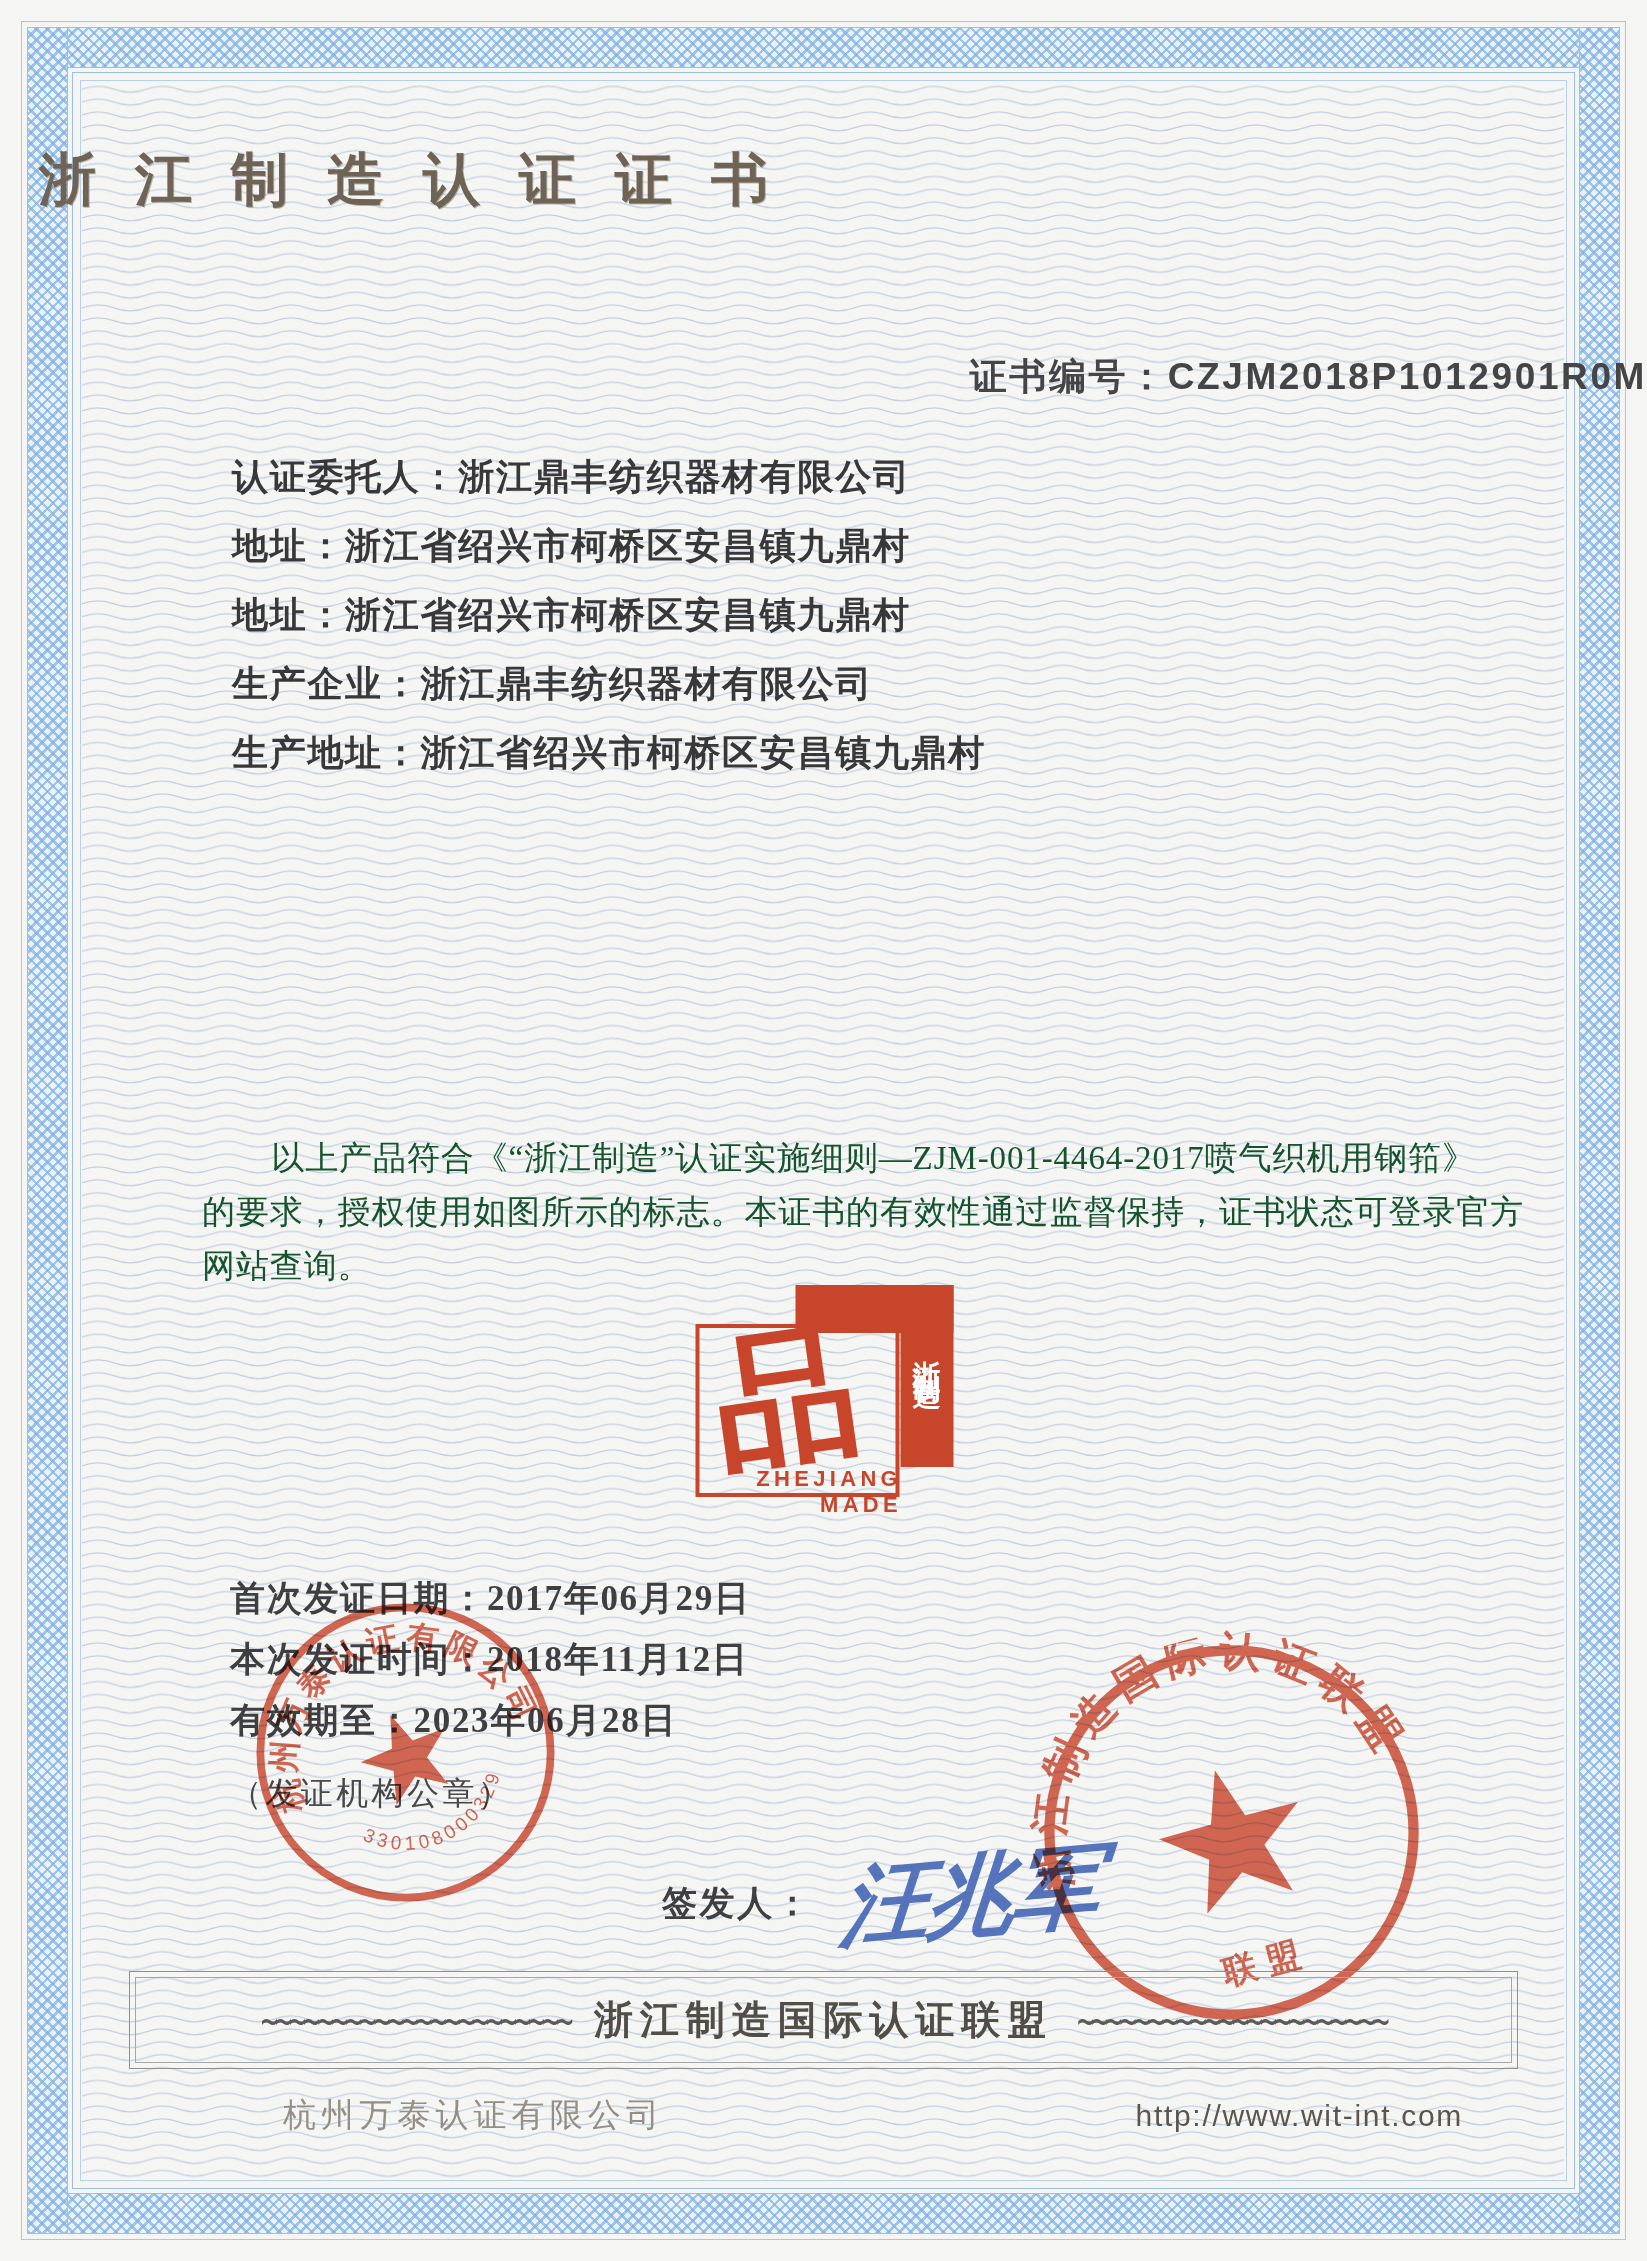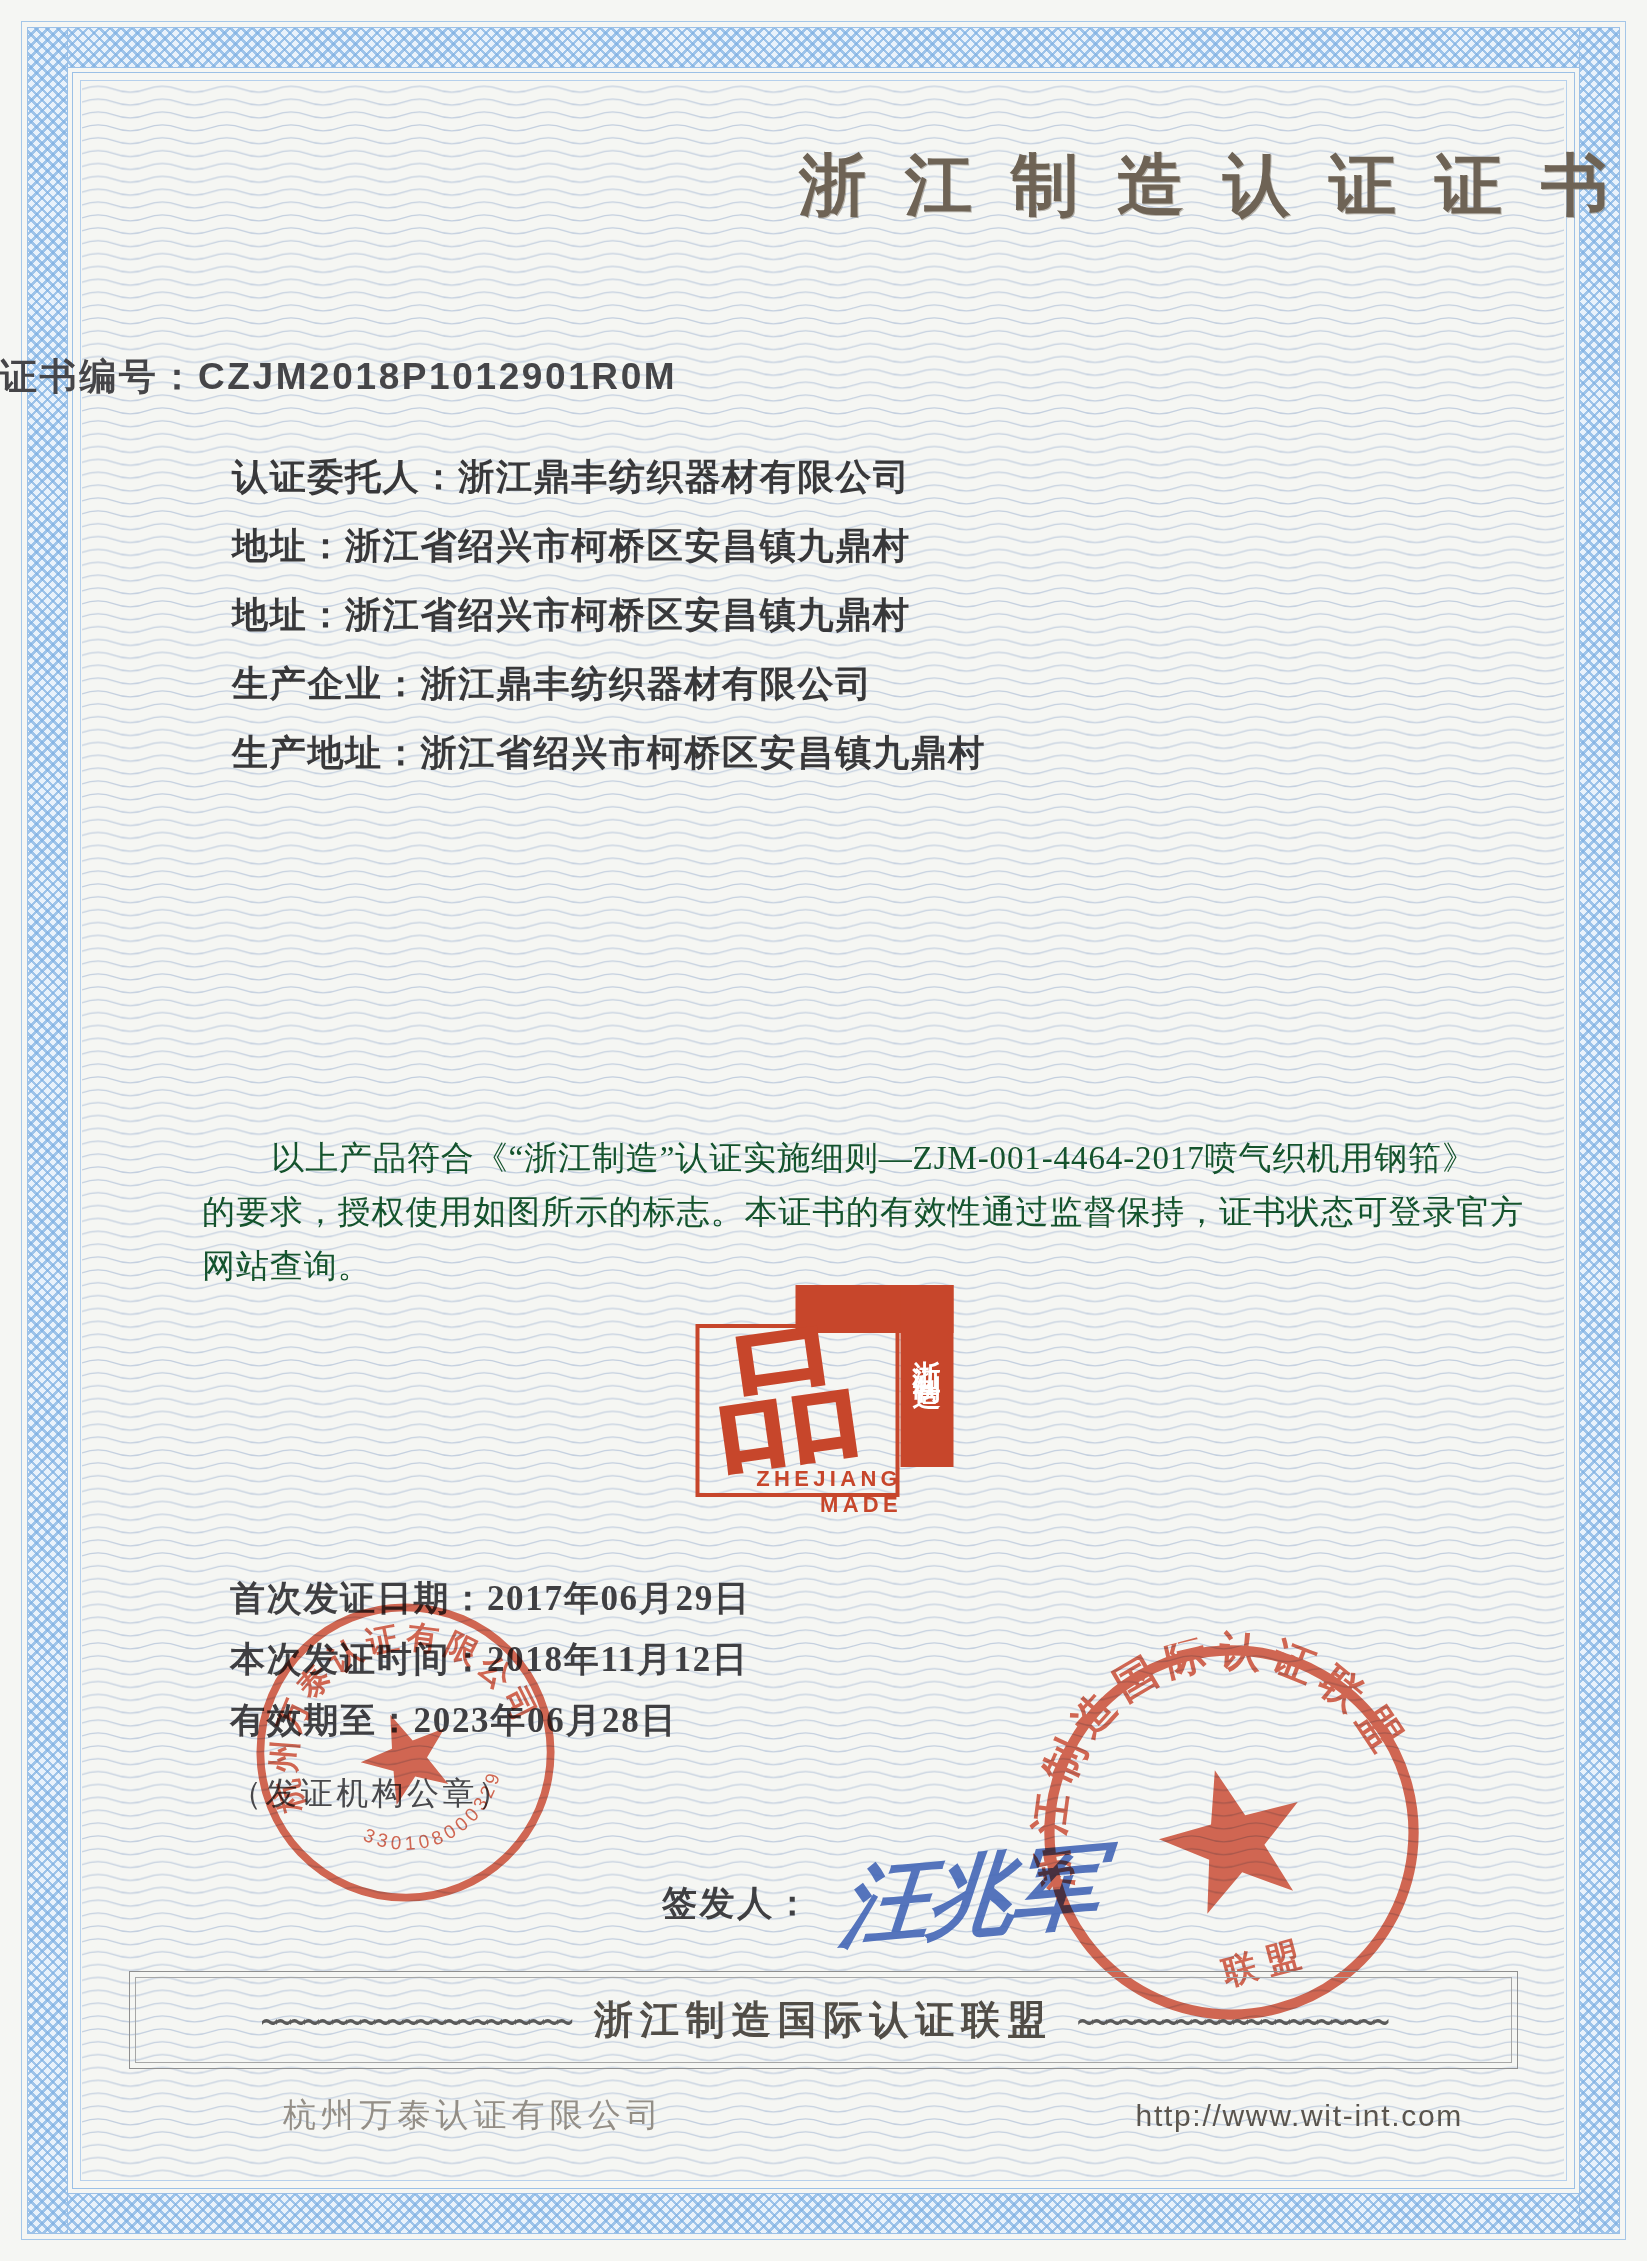--- a/index.html
+++ b/index.html
@@ -22,27 +22,27 @@
   .band-left   { top:26.6px; bottom:26.6px; left:26.6px;  width:39px; }
   .band-right  { top:26.6px; bottom:26.6px; right:26.6px; width:39px; }
   .frame-line-mid   { position:absolute; inset:72px;  border:1.7px solid #9bc0e6; }
   .frame-line-inner { position:absolute; inset:80px;  border:0.9px solid #b6d0ec; }
 
   .waves { position:absolute; left:82px; top:82px; }
 
   
   .title {
     position:absolute; top:144px; left:0; width:100%; margin:0;
-    text-align:right; font-weight:900; font-size:67px; line-height:1.25;
+    text-align:left; font-weight:900; font-size:57px; line-height:1.25;
     letter-spacing:39px; text-indent:39px; color:#6e6355;
     text-shadow:0.9px 0.9px 0 rgba(90,80,65,.4);
   }
   .certno {
     position:absolute; top:352px; left:0; width:100%;
-    text-align:left; font-family:"Liberation Sans", sans-serif;
+    text-align:right; font-family:"Liberation Sans", sans-serif;
     font-weight:600; font-size:37px; letter-spacing:2.6px; color:#454548;
   }
   .info { position:absolute; top:453px; left:232px; right:142px; }
   .info-line {
     font-weight:bold; font-size:36px; letter-spacing:1.7px;
     color:#38383a; height:69px; line-height:48px;
   }
   .specs { position:absolute; top:899px; left:230px; right:103px; }
   .spec-line {
     font-weight:600; font-size:32px; letter-spacing:0.9px;

